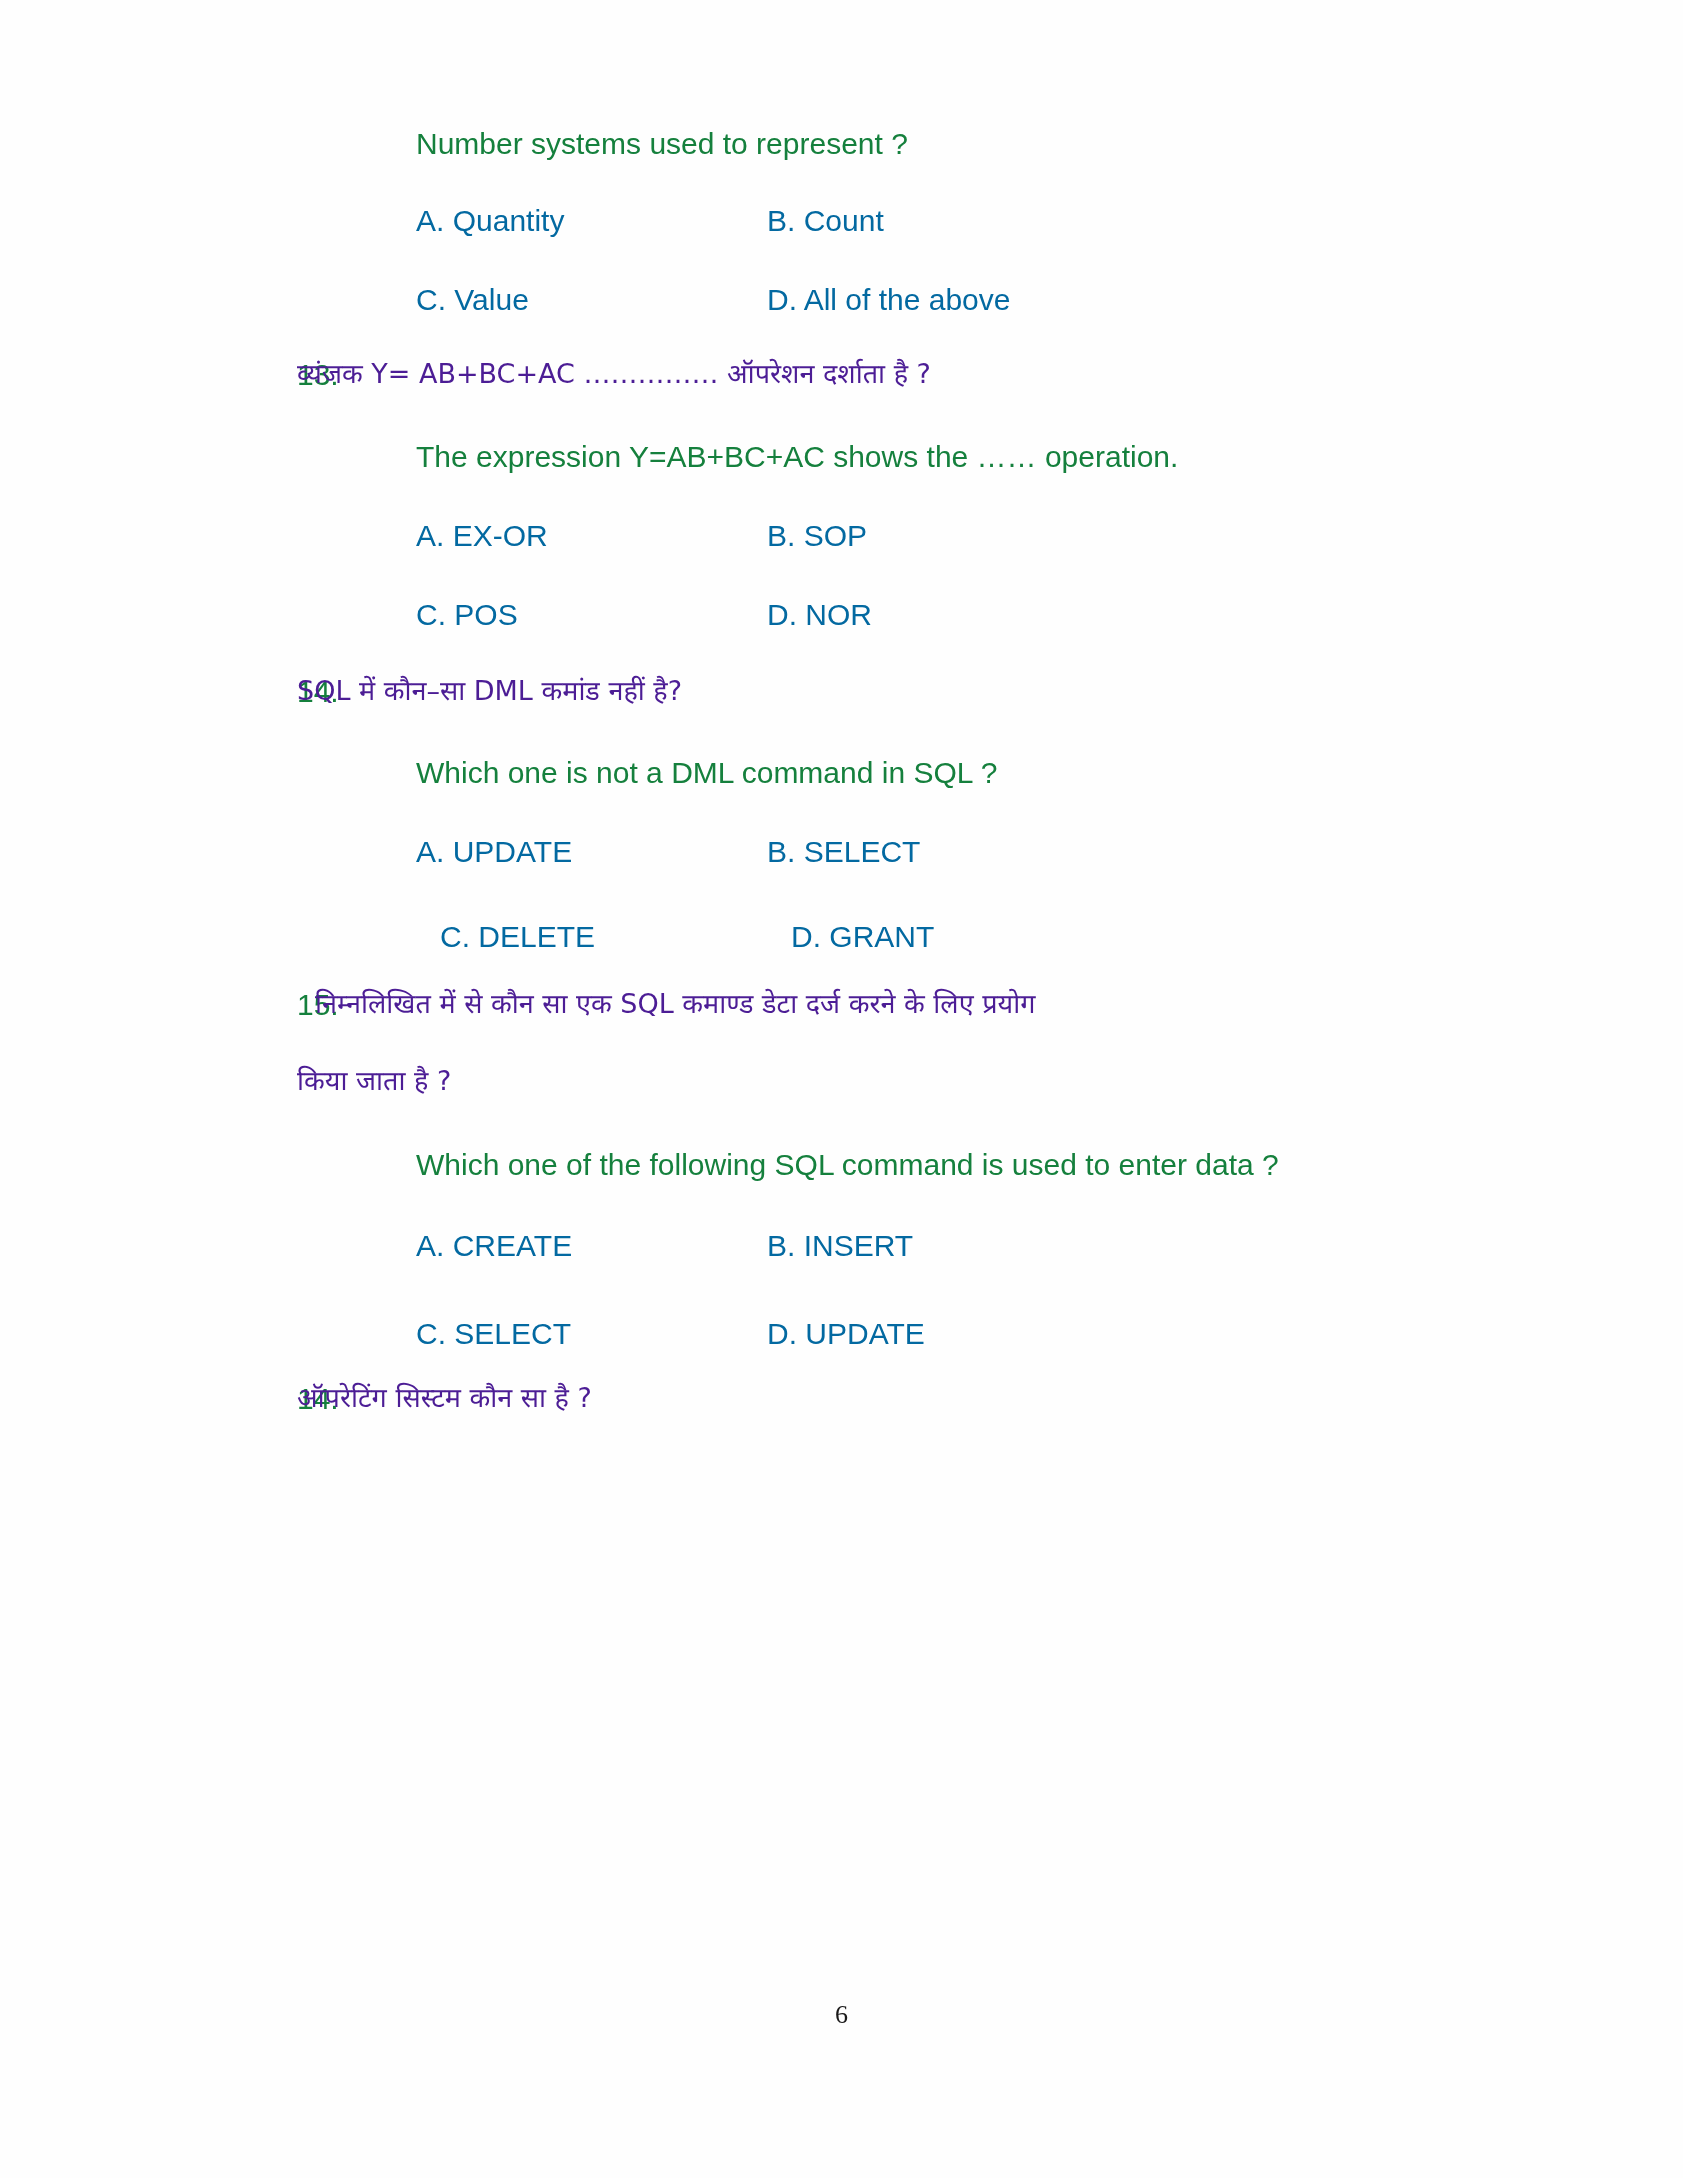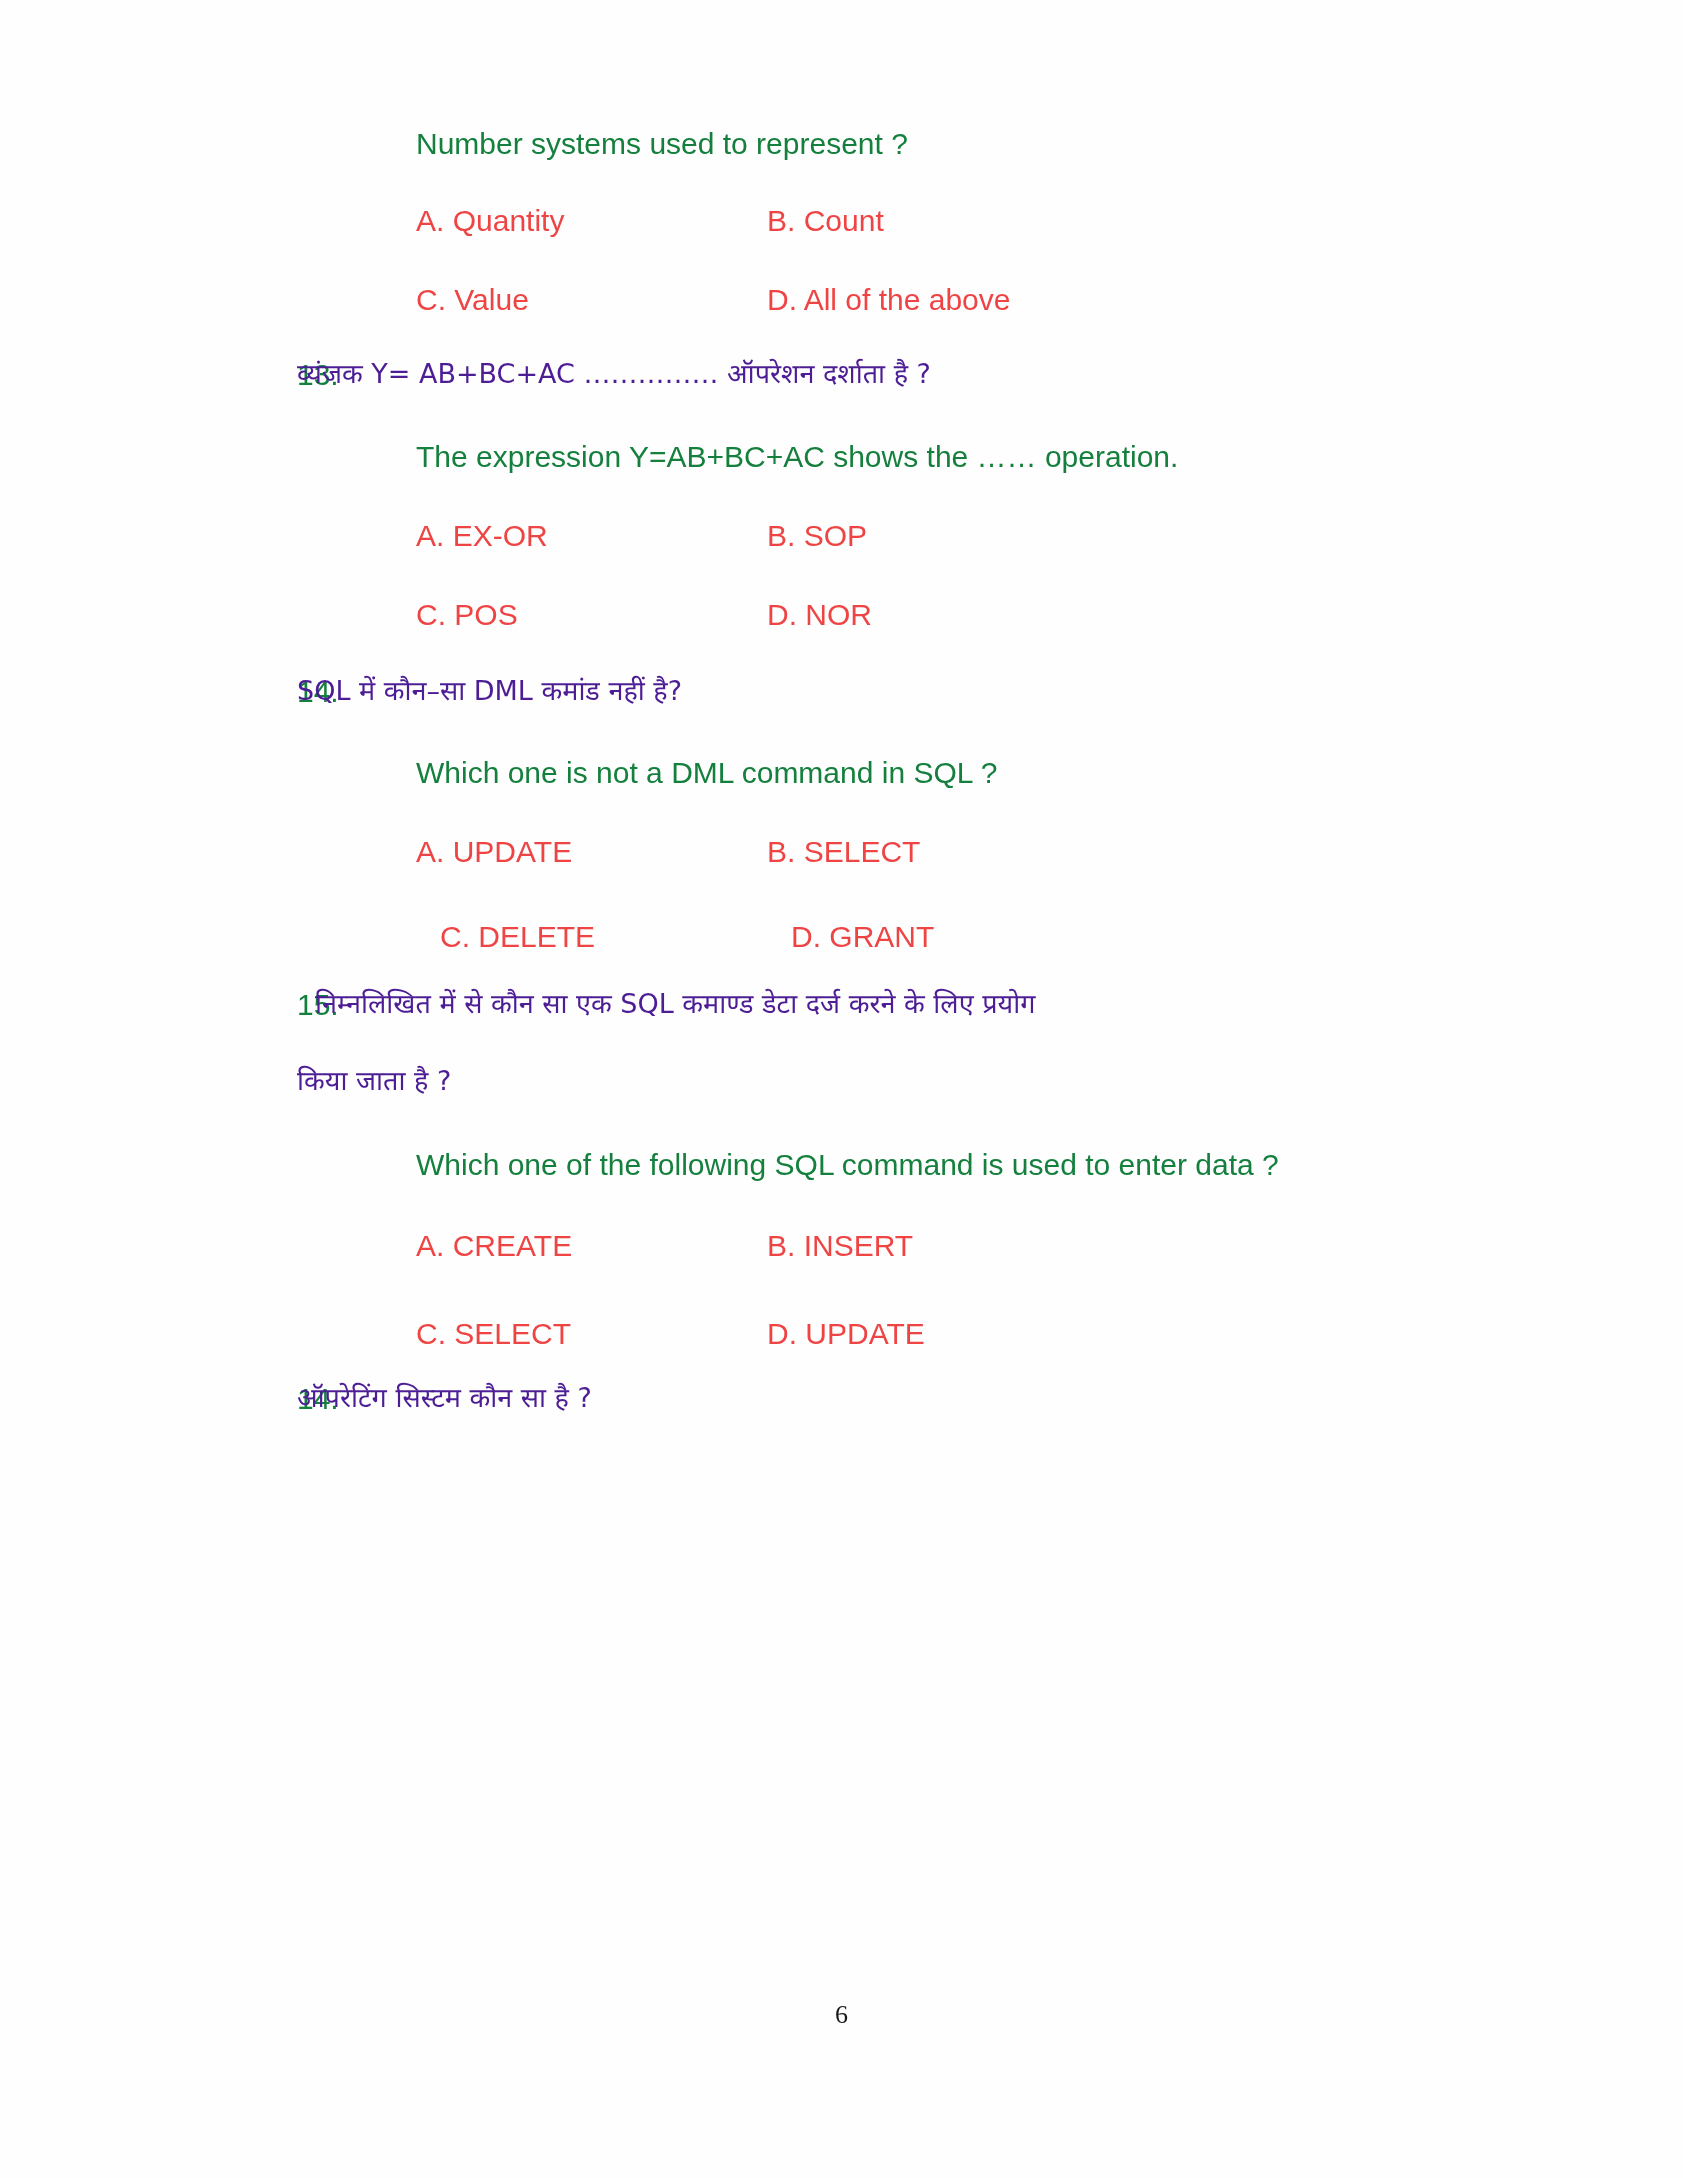--- a/index.html
+++ b/index.html
@@ -82,21 +82,21 @@
     padding-left: 416px;
   }
   .optrow {
     display: flex;
     align-items: flex-start;
   }
   .opt {
     font-family: "Liberation Sans", sans-serif;
     font-size: 30px;
     line-height: 1.0;
-    color: #ef4444;
+    color: #0369a1;
     white-space: nowrap;
   }
   .opt.colA { width: 351px; flex: 0 0 351px; }
   .opt.colB { flex: 0 0 auto; }
 
   .pagenum {
     position: absolute;
     left: 0;
     top: 2000px;
     width: 1683px;

